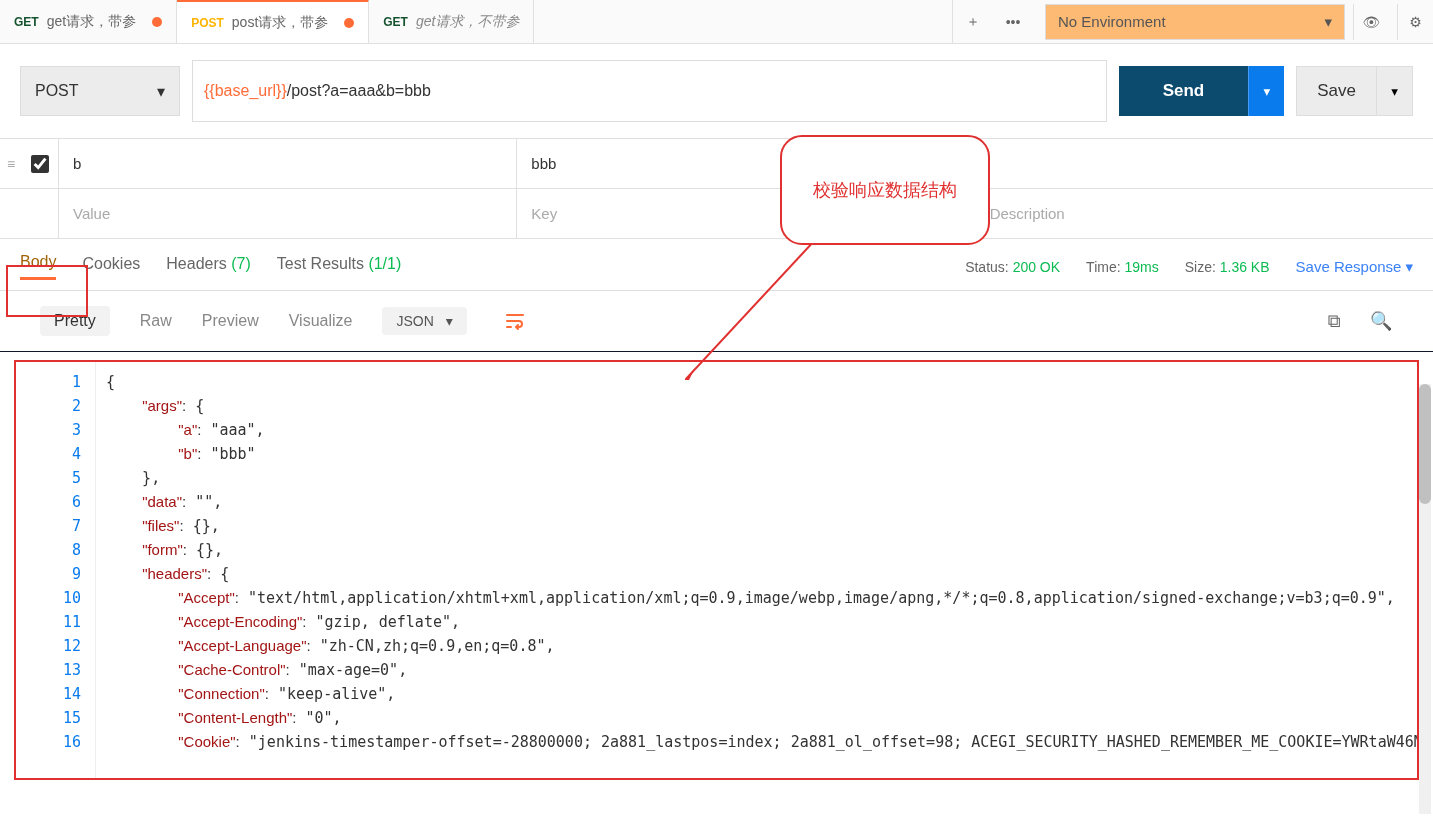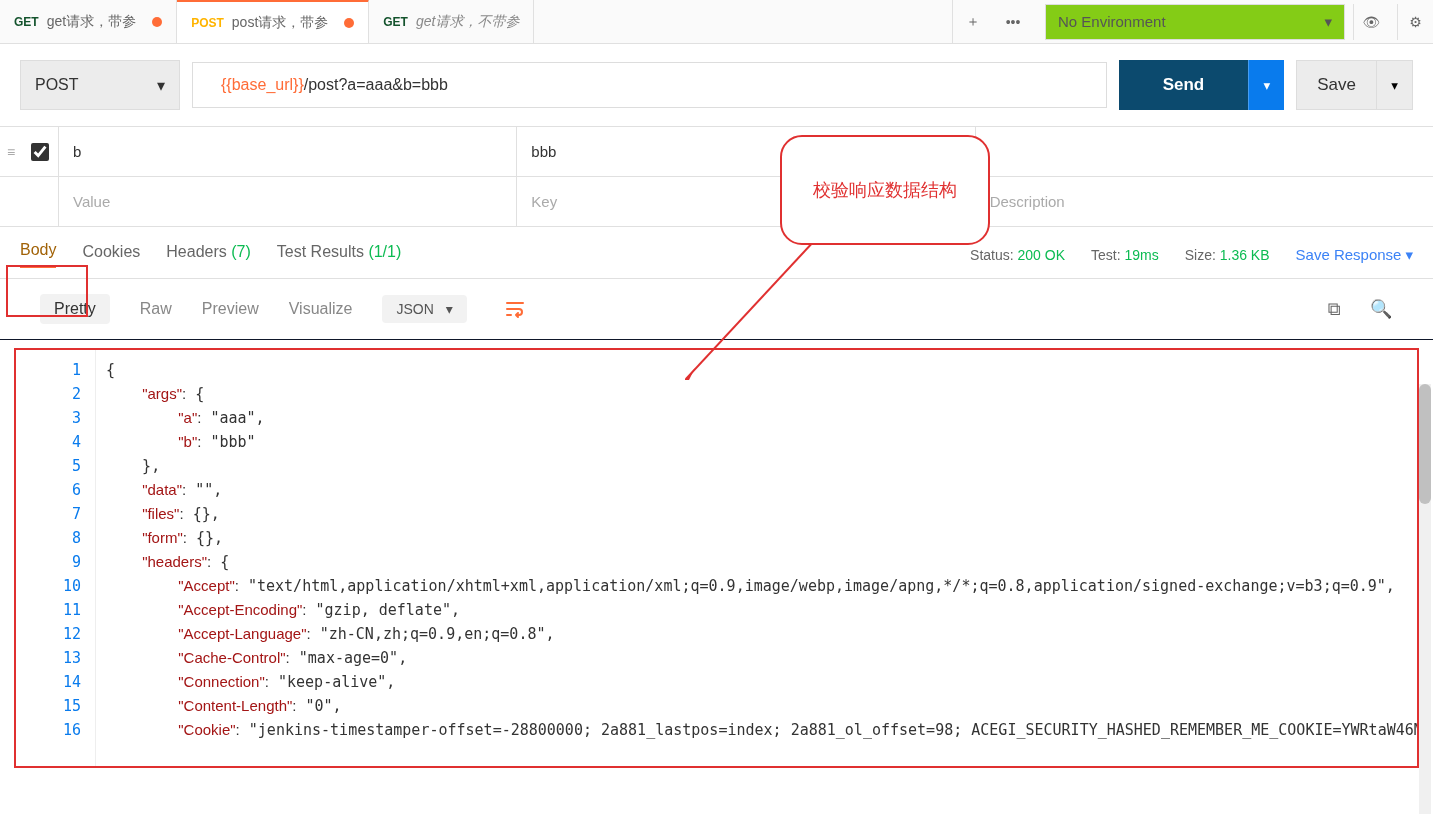--- a/index.html
+++ b/index.html
@@ -10,25 +10,25 @@
 .tab.active{background:#fff;border-top:3px solid #ff6c37;margin-top:-1px}
 .tab .method{font-weight:700;font-size:12px}
 .tab .method.get{color:#14532d}
 .tab .method.post{color:#ffb400}
 .tab .title{color:#666;font-size:14px}
 .tab .title.italic{font-style:italic;color:#888}
 .tab .dot{width:10px;height:10px;border-radius:50%;background:#ff6c37;margin-left:8px}
 .tabctl{display:flex;align-items:center;border-left:1px solid #e0e0e0}
 .tabctl .btn{width:40px;height:44px;display:flex;align-items:center;justify-content:center;color:#666;cursor:pointer}
 .env{display:flex;align-items:center;gap:8px;padding:0 0 0 12px}
-.env-select{width:300px;height:36px;border:1px solid #ddd;background:#84cc16;display:flex;align-items:center;justify-content:space-between;padding:0 12px;color:#555;font-size:15px;cursor:pointer}
+.env-select{width:300px;height:36px;border:1px solid #ddd;background:#fdba74;display:flex;align-items:center;justify-content:space-between;padding:0 12px;color:#555;font-size:15px;cursor:pointer}
 .env .iconbtn{width:36px;height:36px;display:flex;align-items:center;justify-content:center;color:#666;cursor:pointer;border-left:1px solid #e0e0e0}
 .reqrow{display:flex;align-items:center;gap:12px;padding:16px 20px;border-bottom:1px solid #e0e0e0}
 .method-select{display:flex;align-items:center;justify-content:space-between;width:160px;height:50px;background:#ececec;border:1px solid #ddd;padding:0 14px;font-size:16px;color:#333;cursor:pointer}
-.urlbox{flex:1;height:46px;border:1px solid #ddd;background:#fff;display:flex;align-items:center;padding:0 28px;font-size:16px}
+.urlbox{flex:1;height:62px;border:1px solid #ddd;background:#fff;display:flex;align-items:center;padding:0 11px;font-size:16px}
 .urlbox .var{color:#ff6c37}
 .urlbox .path{color:#333}
 .sendgrp{display:flex}
 .sendbtn{height:50px;background:#0c4a6e;color:#fff;border:none;padding:0 44px;font-size:17px;font-weight:600;cursor:pointer}
 .sendarrow{height:50px;width:36px;background:#097bed;border:none;border-left:1px solid rgba(255,255,255,.25);color:#fff;display:flex;align-items:center;justify-content:center;cursor:pointer}
 .savegrp{display:flex}
 .savebtn{height:50px;background:#ececec;border:1px solid #ddd;padding:0 20px;font-size:17px;color:#333;cursor:pointer}
 .savearrow{height:50px;width:36px;background:#ececec;border:1px solid #ddd;border-left:none;display:flex;align-items:center;justify-content:center;cursor:pointer}
 .paramrow{display:flex;align-items:stretch;border-bottom:1px solid #e0e0e0;height:50px}
 .paramrow .handle{width:22px;display:flex;align-items:center;justify-content:center;color:#aaa;cursor:grab}
@@ -145,21 +145,21 @@
   <div class="cell placeholder">Description</div>
 </div>
 
 <div class="resphdr">
   <span class="tab2 active">Body</span>
   <span class="tab2">Cookies</span>
   <span class="tab2"><span>Headers</span> <span class="count">(7)</span></span>
   <span class="tab2"><span>Test Results</span> <span class="count">(1/1)</span></span>
   <span class="spacer"></span>
   <span class="stat"><span>Status:</span> <span class="val">200 OK</span></span>
-  <span class="stat"><span>Test:</span> <span class="val">19ms</span></span>
+  <span class="stat"><span>Time:</span> <span class="val">19ms</span></span>
   <span class="stat"><span>Size:</span> <span class="val">1.36 KB</span></span>
   <span class="saveresp">
       <span>Save Response</span> 
       <span>▾</span>
     </span>
 </div>
 
 <div class="bodyhighlight"></div>
 
 <div class="viewrow">

